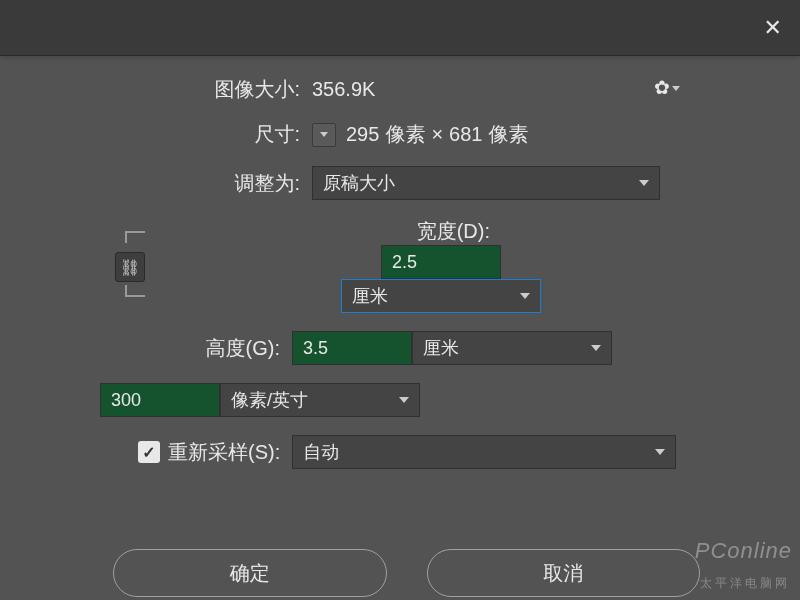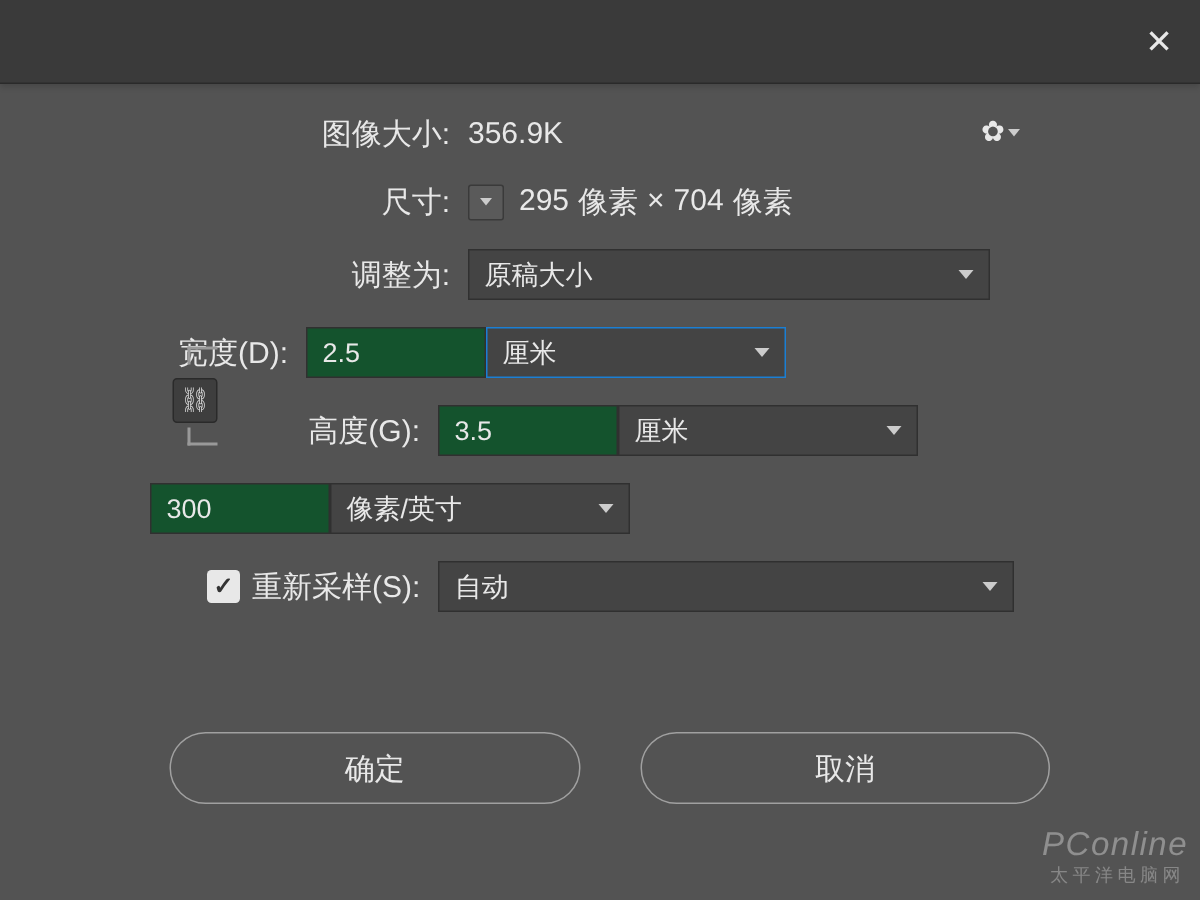--- a/index.html
+++ b/index.html
@@ -184,21 +184,21 @@
       color: #e8e8e8;
       font-size: 20px;
       display: flex;
       align-items: center;
       justify-content: center;
       cursor: pointer;
     }
     .watermark1 {
       position: absolute;
       right: 8px;
-      bottom: 24px;
+      bottom: 36px;
       font-size: 22px;
       font-style: italic;
       color: rgba(255,255,255,0.35);
       font-family: Arial, sans-serif;
       letter-spacing: 1px;
     }
     .watermark2 {
       position: absolute;
       right: 10px;
       bottom: 8px;
@@ -226,40 +226,40 @@
     <span class="value-text">356.9K</span>
   </div>
 
   <div class="row dim-row">
     <span class="label">尺寸:</span>
     <span class="dim-btn"></span>
     <span class="dim-text">
       <span>295</span>
       <span>像素</span>
       <span>×</span>
-      <span>704</span>
+      <span>681</span>
       <span>像素</span>
     </span>
   </div>
 
   <div class="row fit-row">
     <span class="label">调整为:</span>
     <div class="select fit">
       <span>原稿大小</span>
       <span class="chev"></span>
     </div>
   </div>
 
   <div class="link-bracket">
     <div class="bracket-top"></div>
     <div class="link-icon">⛓</div>
     <div class="bracket-bot"></div>
   </div>
 
-  <div class="row wh-row" style="padding-left:82px;">
+  <div class="row wh-row" style="padding-left:82px;flex-direction:column;">
     <span class="label">宽度(D):</span>
     <input class="input num" value="2.5" style="">
     <div class="select unit active">
       <span>厘米</span>
       <span class="chev"></span>
     </div>
   </div>
 
   <div class="row wh-row" style="padding-left:170px;">
     <span class="label">高度(G):</span>

